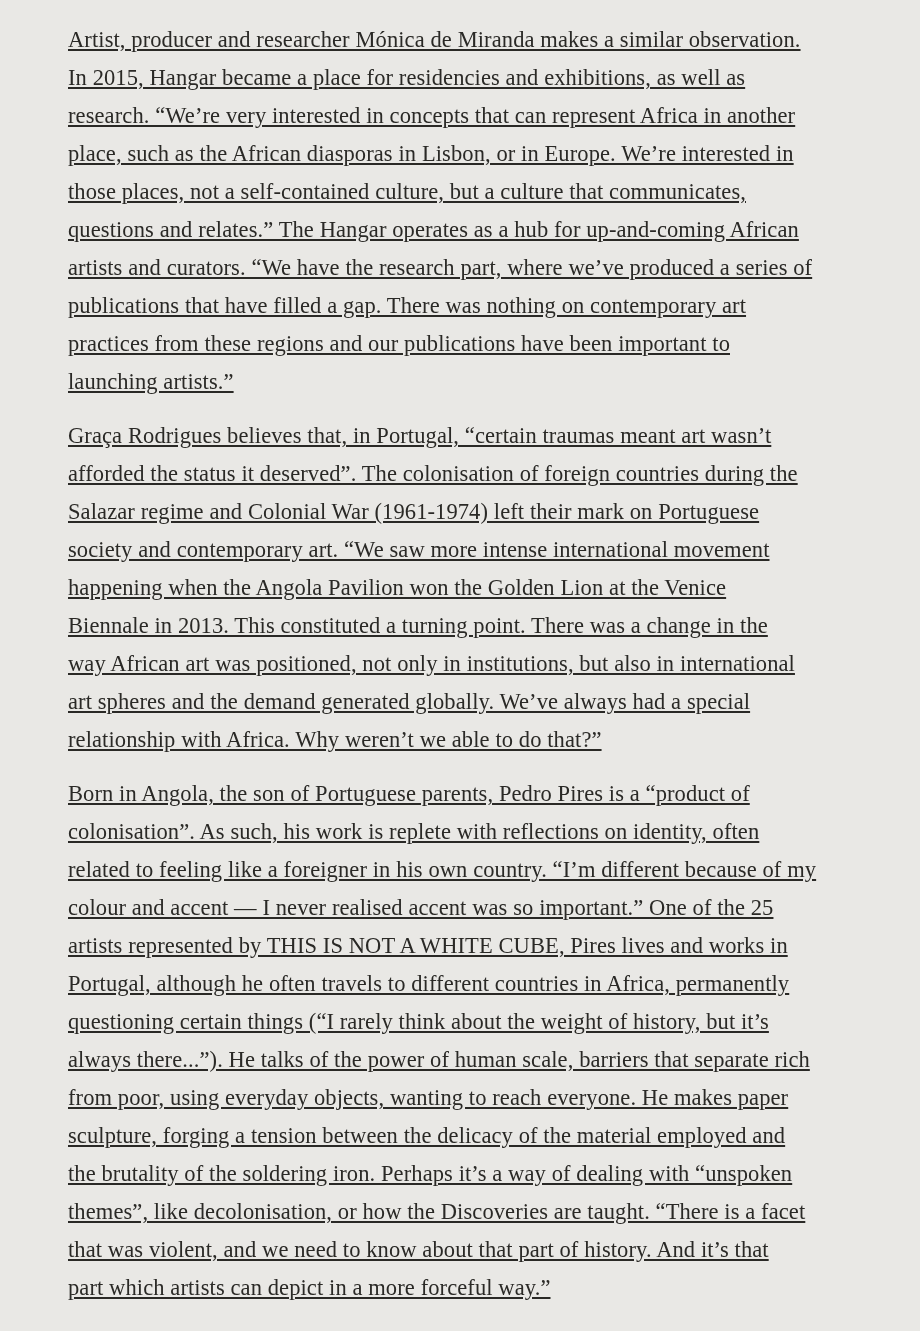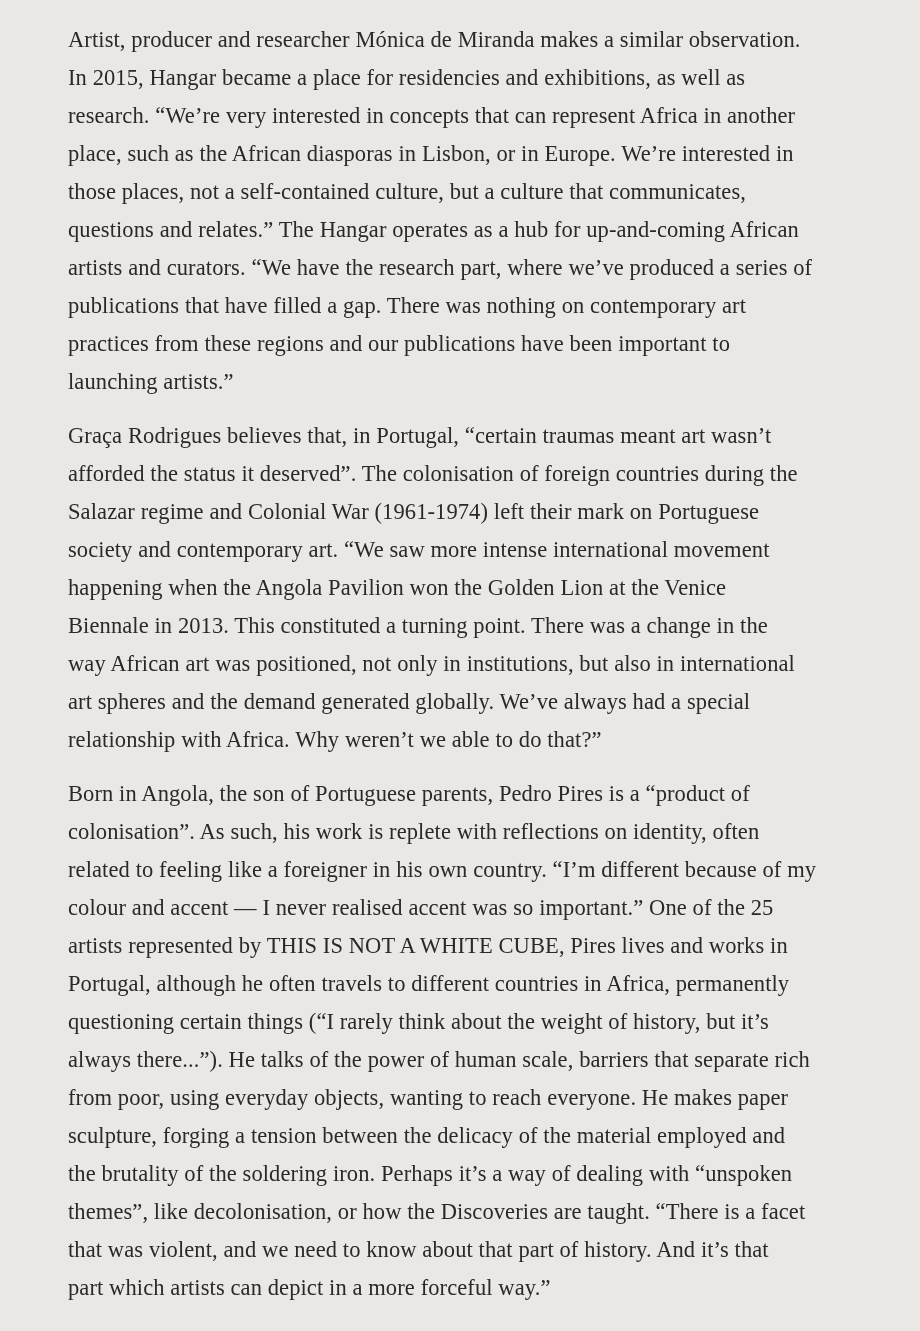--- a/index.html
+++ b/index.html
@@ -9,20 +9,21 @@
   }
   body {
     width: 920px;
     height: 1331px;
     overflow: hidden;
     font-family: "Liberation Serif", "DejaVu Serif", serif;
     color: #2a2926;
   }
   .article-body {
     padding: 21px 72px 0 68px;
+    text-decoration: underline;
   }
   .article-body p {
     margin: 0 0 16px 0;
     font-size: 22.5px;
     line-height: 38px;
     white-space: pre;
     letter-spacing: 0.1px;
   }
 </style>
 </head>

